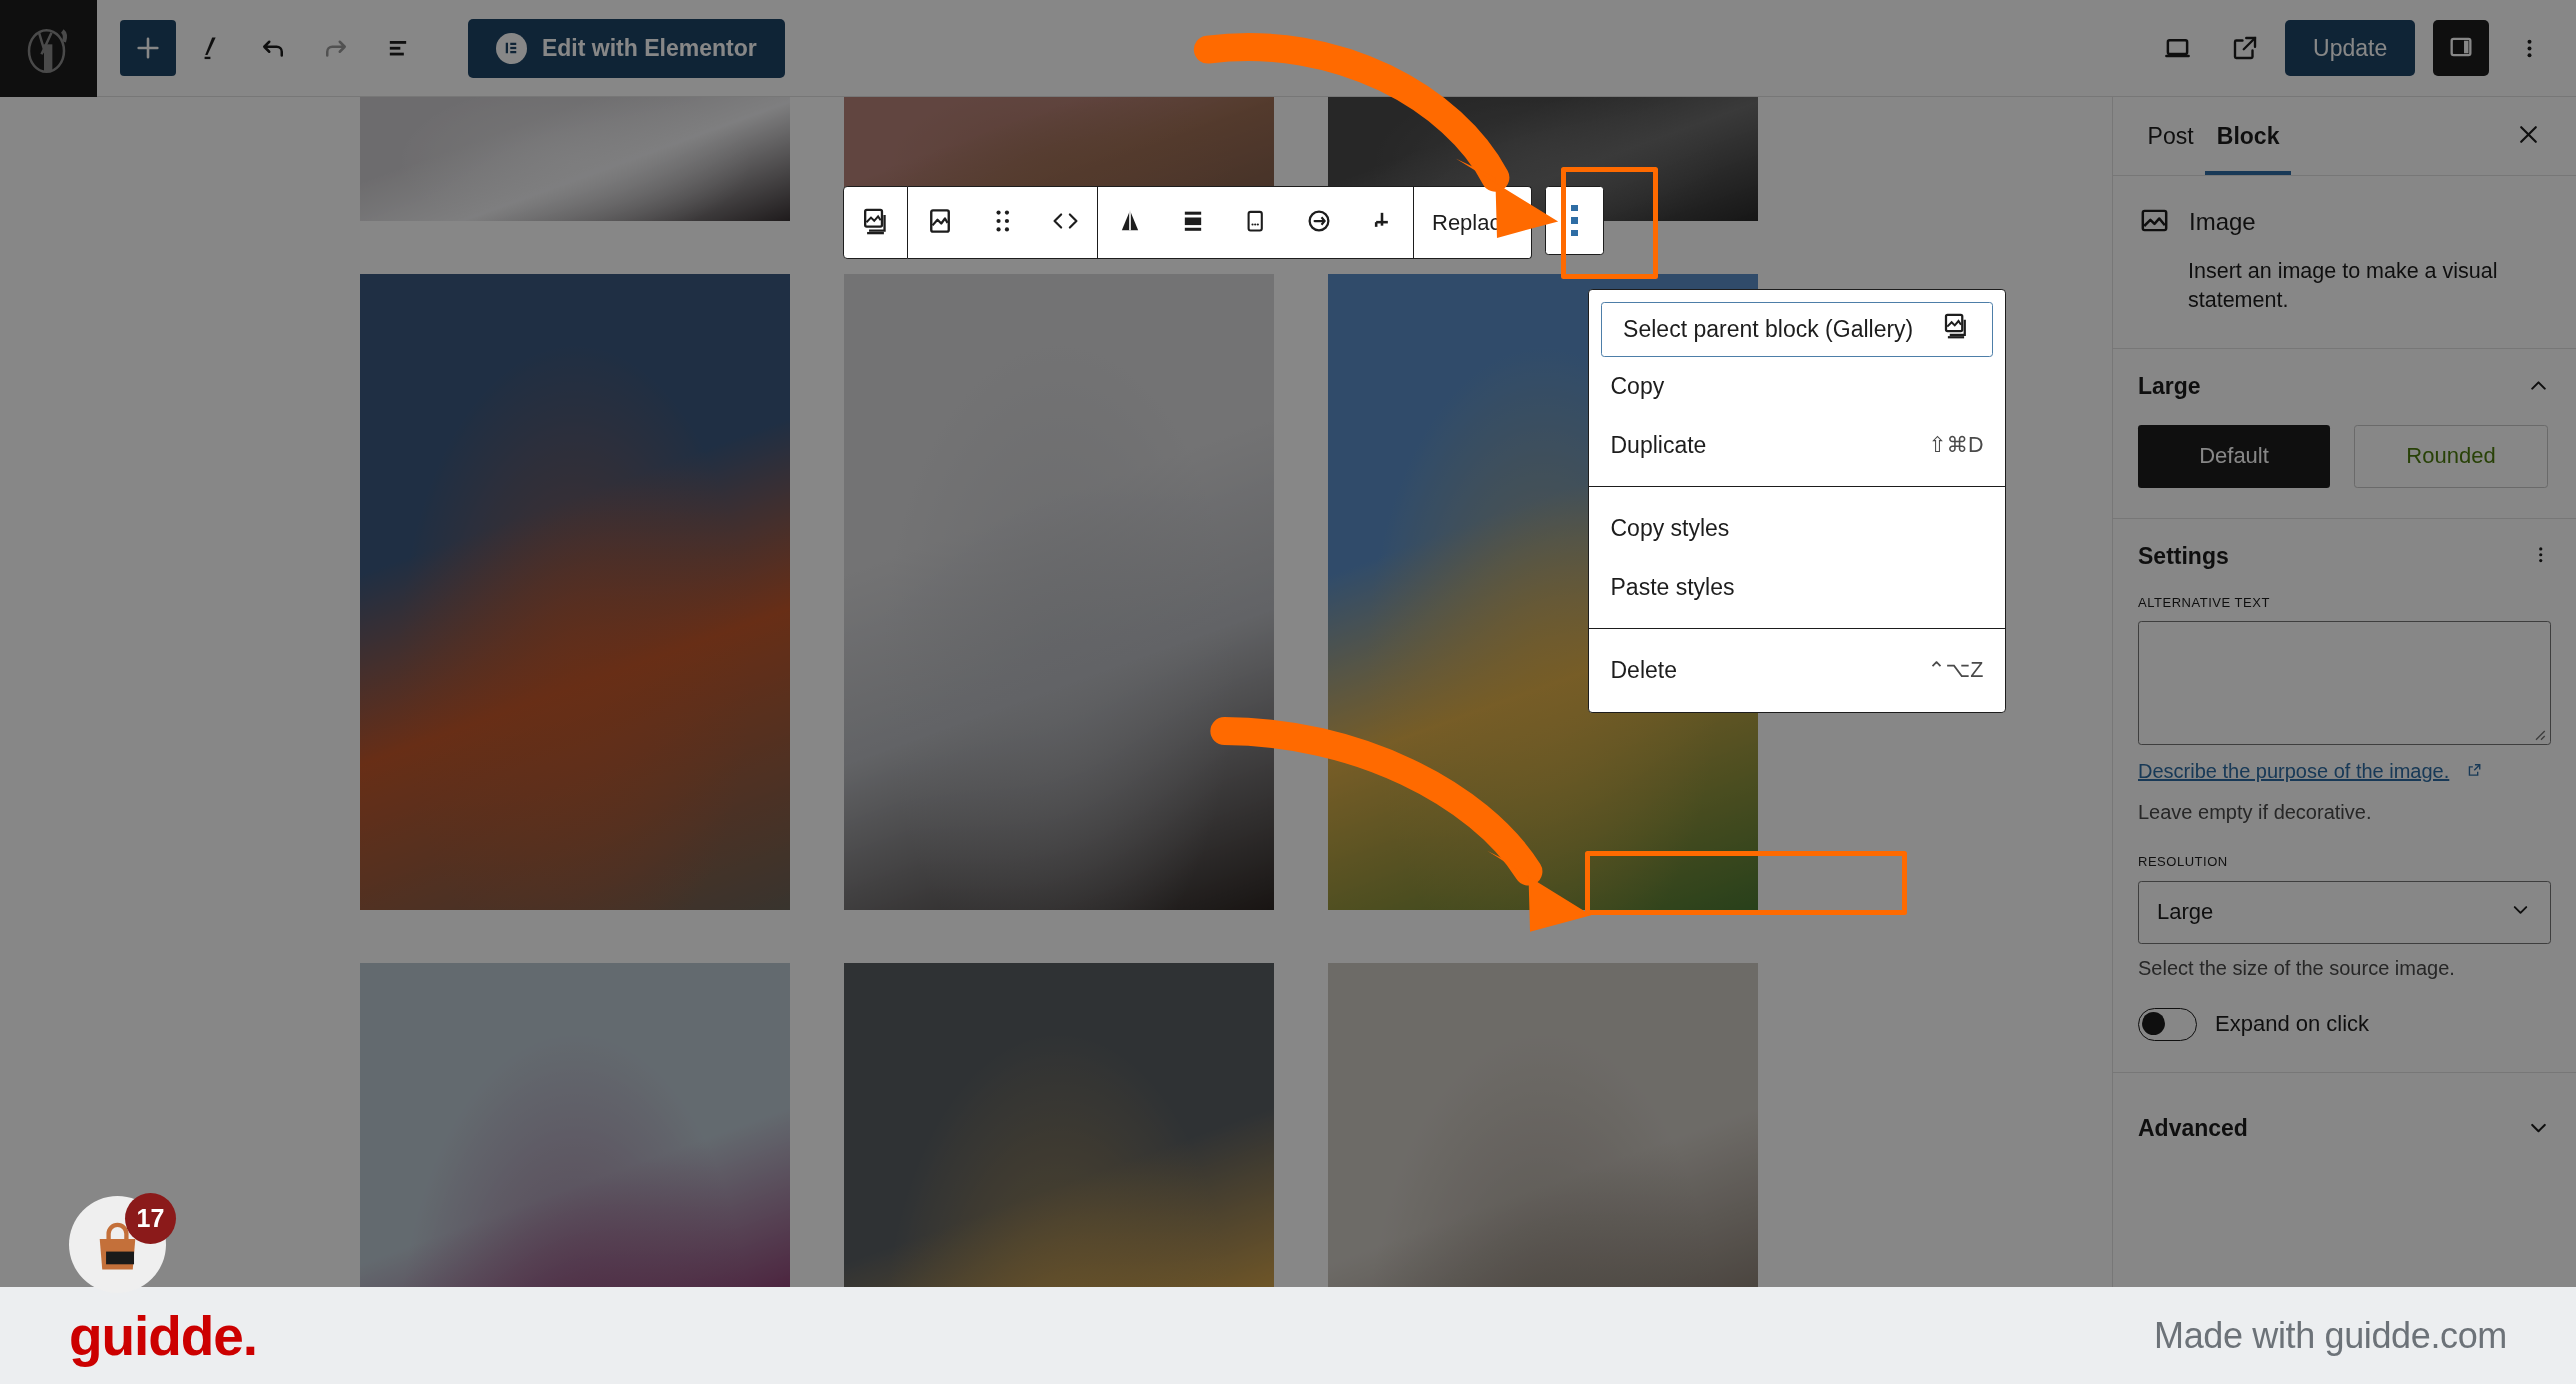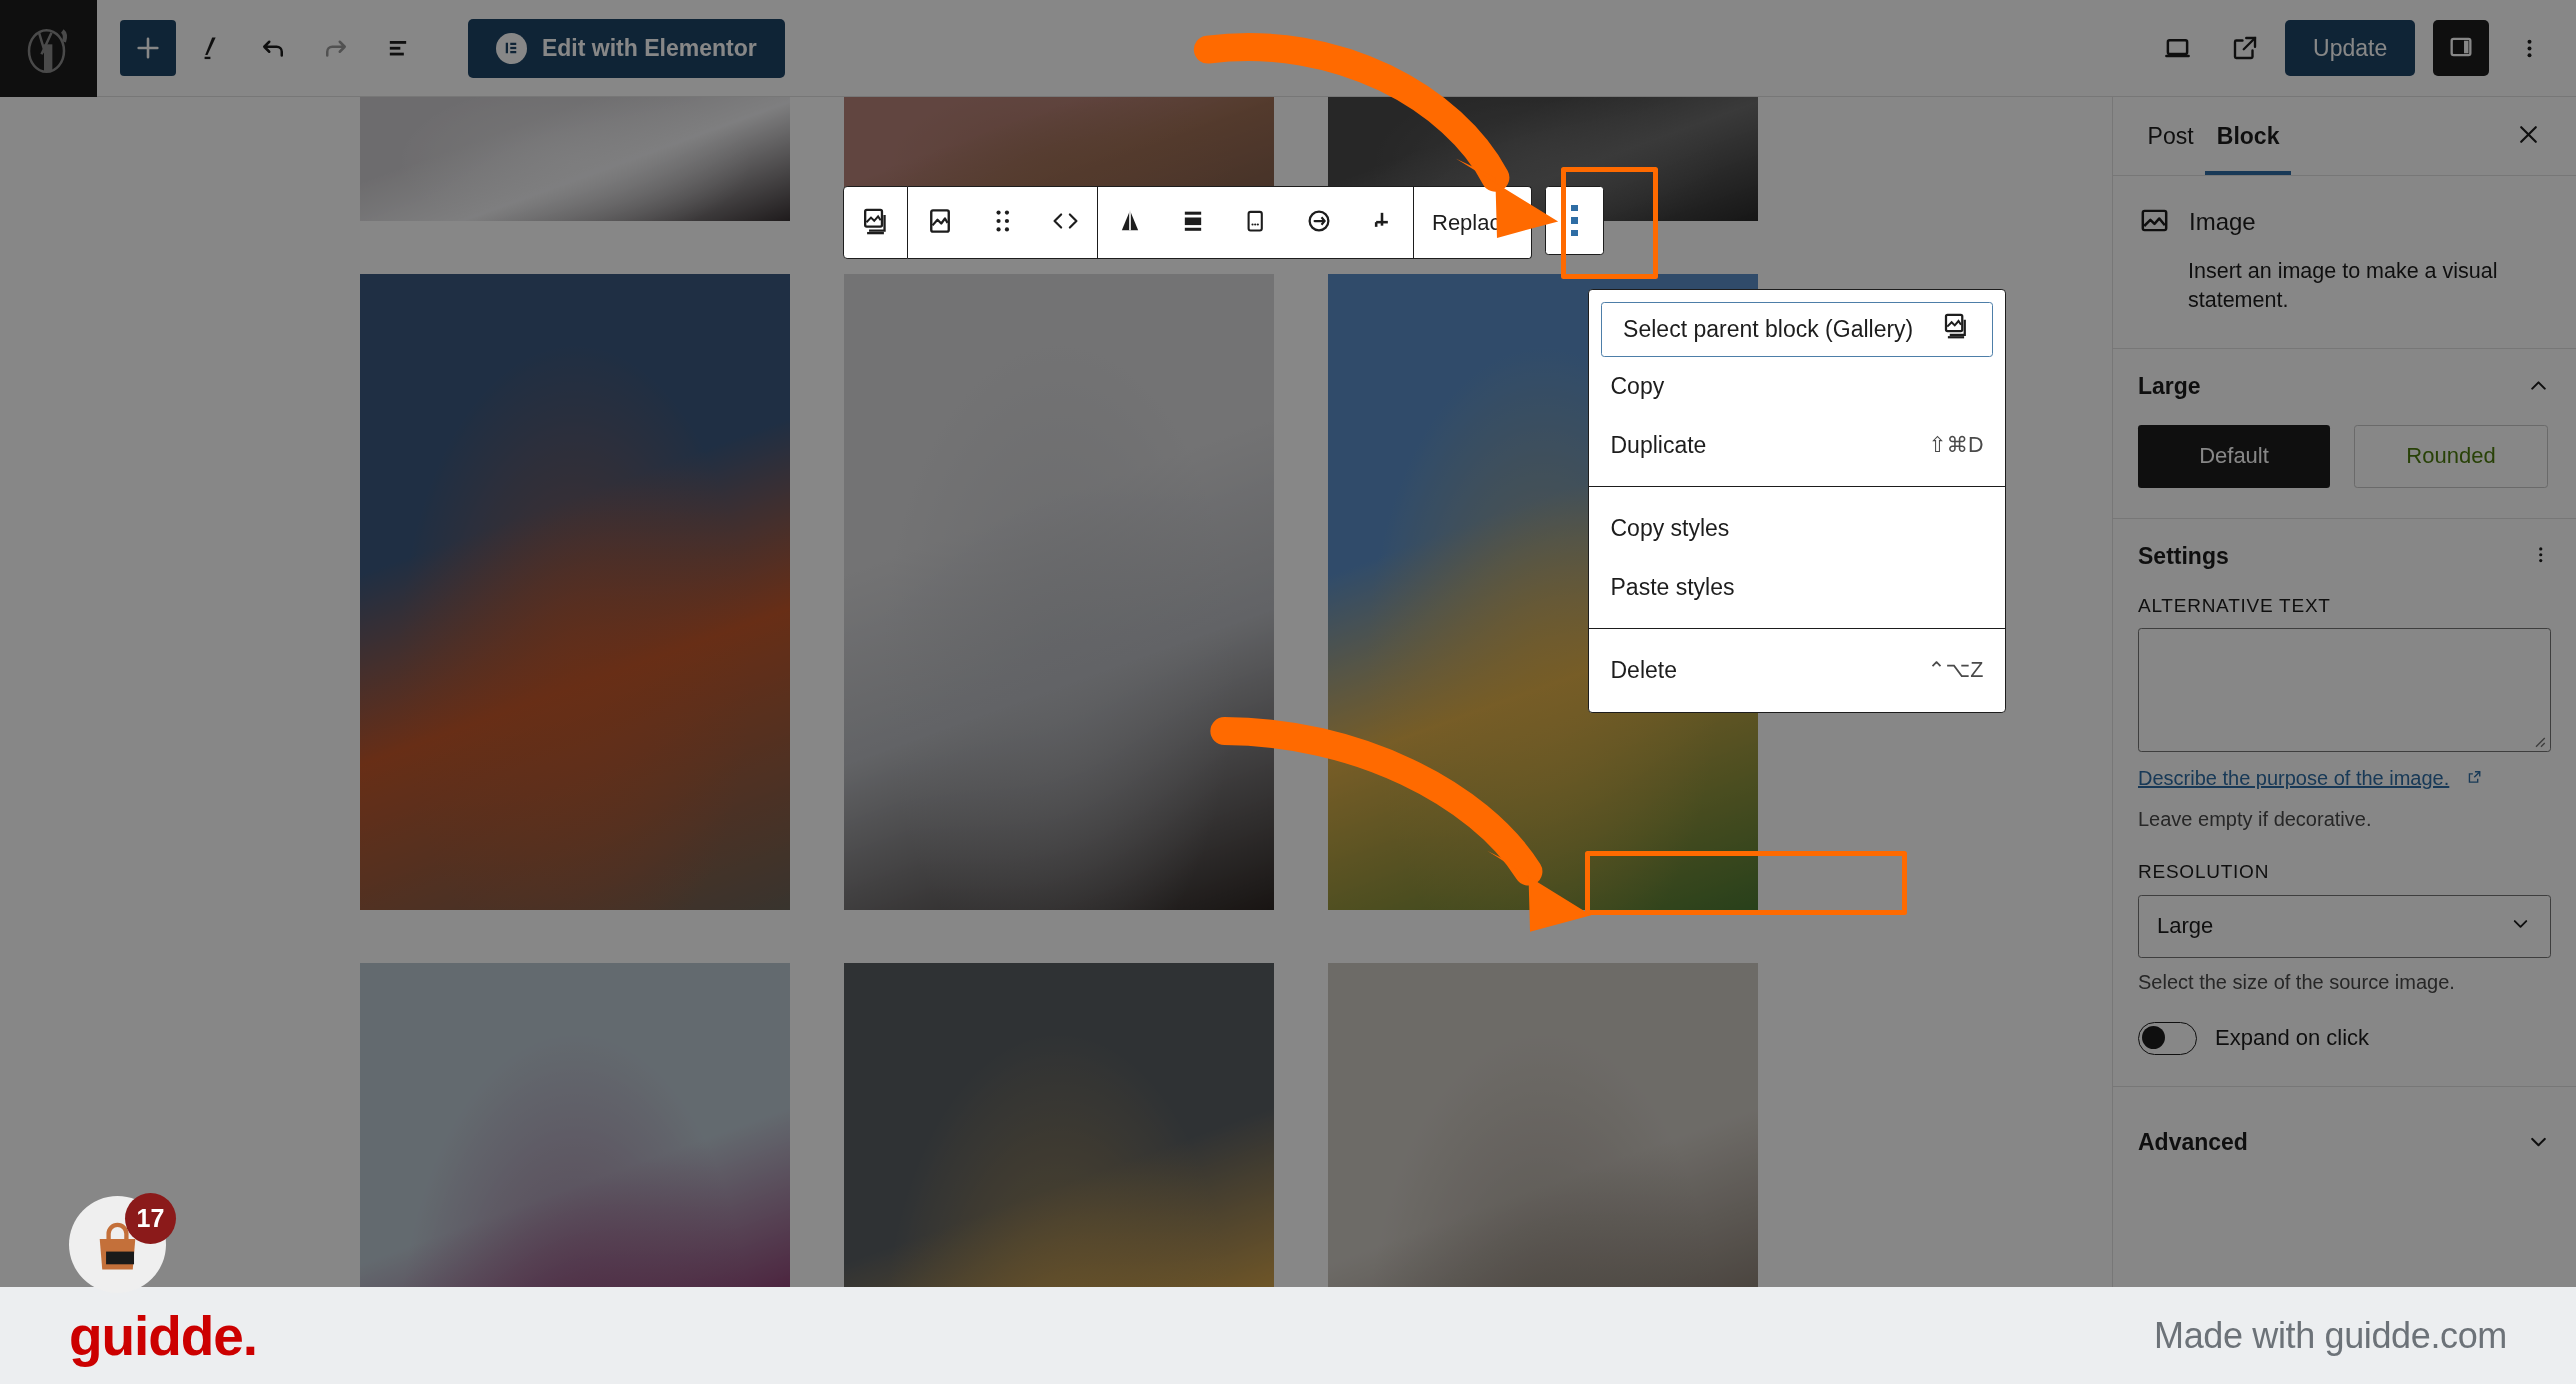--- a/index.html
+++ b/index.html
@@ -255,21 +255,21 @@
   }
   .style-btn {
     flex: 1; height: 63px;
     display:flex; align-items:center; justify-content:center;
     font-size: 22px; cursor: pointer;
     border-radius: 3.3px; box-sizing: border-box;
   }
   .style-btn.sel { background: #1d1d1d; color: #fff; }
   .style-btn.unsel { background: #fff; color:#4d7c0f; border: 1.7px solid #c8c8c8; }
   .fld-label {
-    font-size: 19px; letter-spacing: .04em;
+    font-size: 13px; letter-spacing: .04em;
     color: #1d1d1d; text-transform: uppercase;
     padding: 0 25px; margin-bottom: 11.6px; font-weight: 400;
   }
   .alt-box {
     margin: 0 25px;
     height: 124px;
     border: 1.7px solid #757575;
     border-radius: 3.3px;
     background: #fff;
     box-sizing: border-box;

